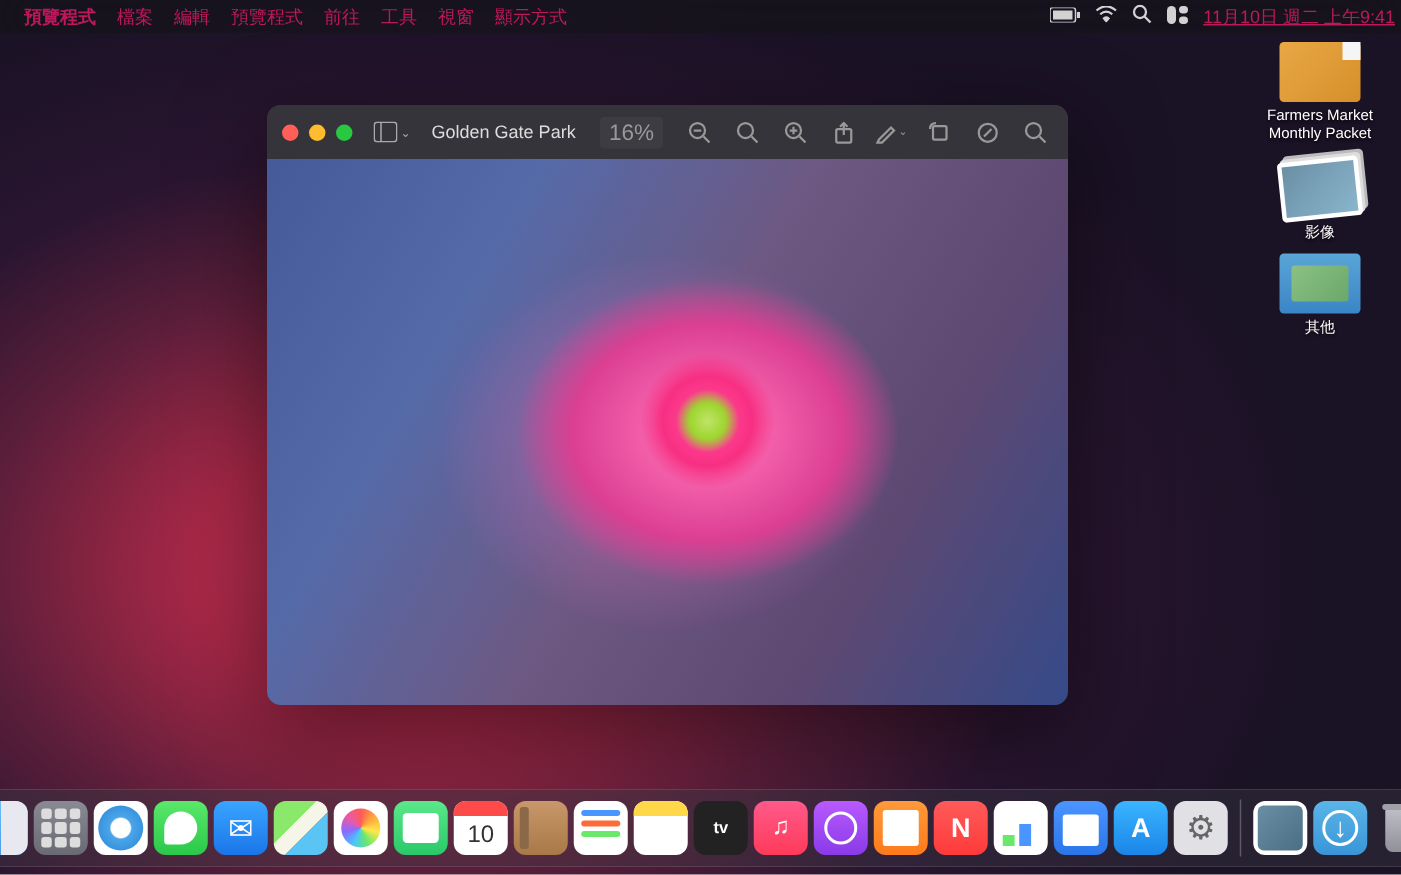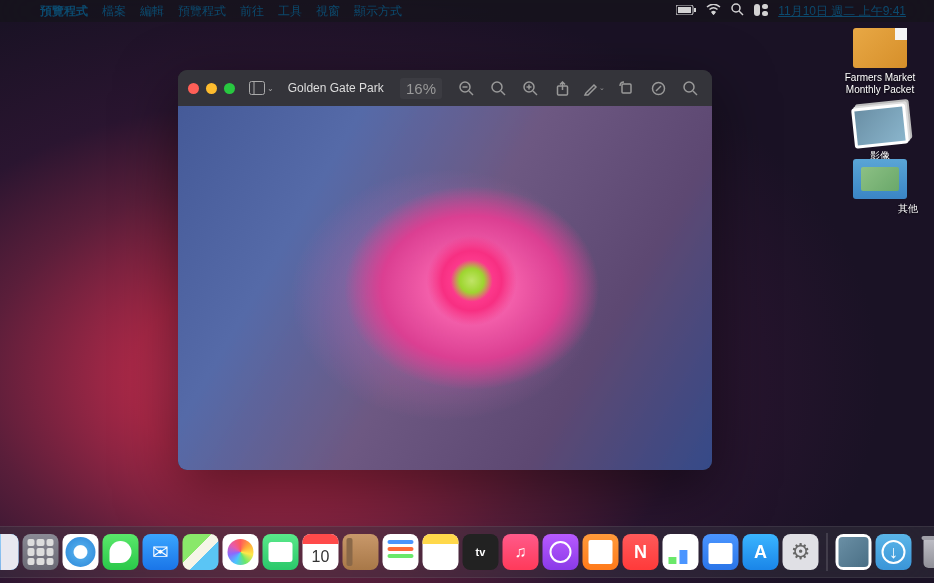--- a/index.html
+++ b/index.html
@@ -3,21 +3,21 @@
 <meta charset="utf-8">
 <style>
 * { margin: 0; padding: 0; box-sizing: border-box; font-family: -apple-system, "Helvetica Neue", sans-serif; }
 html, body { width: 934px; height: 583px; overflow: hidden; }
 body {
   background: radial-gradient(ellipse 600px 400px at 30% 65%, #c9355a 0%, #a82847 25%, #5a1e3a 50%, #2a1530 70%, #1a1225 100%),
               radial-gradient(ellipse 400px 300px at 75% 30%, #3a4a7a 0%, #2a2f4a 40%, transparent 70%);
   position: relative;
 }
 
-.menubar { position:absolute; top:0; left:0; right:0; height:22px; background:rgba(20,20,25,.6); backdrop-filter:blur(20px); display:flex; align-items:center; color:#0c4a6e; font-size:12px; padding:0 28px; z-index:100; }
+.menubar { position:absolute; top:0; left:0; right:0; height:22px; background:rgba(20,20,25,.6); backdrop-filter:blur(20px); display:flex; align-items:center; color:#be185d; font-size:12px; padding:0 4px; z-index:100; }
 .menubar .apple { font-size:14px; margin-right:12px; }
 .menubar .menu-item { margin-right:14px; cursor:default; }
 .menubar .spacer { flex:1; }
 .menubar .status-icon { margin-left:10px; font-size:12px; opacity:.9; }
 .menubar .clock { margin-left:10px; font-size:12px;text-decoration:underline; }
 
 .desktop-icon { position:absolute; width:76px; text-align:center; color:#fff; font-size:10px; cursor:default; }
 .desktop-icon .icon-box { width:54px; height:40px; margin:0 auto 4px; border-radius:3px; position:relative; }
 .desktop-icon .label { text-shadow:0 1px 2px rgba(0,0,0,.8); line-height:1.2; }
 .di-file { background:linear-gradient(135deg,#e8a845,#d68f2a); }
@@ -115,21 +115,21 @@
 </div>
 
 <div class="desktop-icon" style="top:28px; right:16px;">
   <div class="icon-box di-file"></div>
   <div class="label">Farmers Market Monthly Packet</div>
 </div>
 <div class="desktop-icon" style="top:106px; right:16px;">
   <div class="icon-box di-photos"></div>
   <div class="label">影像</div>
 </div>
-<div class="desktop-icon" style="top:159px; right:16px;text-align:right;">
+<div class="desktop-icon" style="top:169px; right:16px;">
   <div class="icon-box di-folder"></div>
   <div class="label">其他</div>
 </div>
 
 <div class="window">
   <div class="titlebar">
     <div class="traffic">
       <span class="tl-close"></span>
       <span class="tl-min"></span>
       <span class="tl-max"></span>

